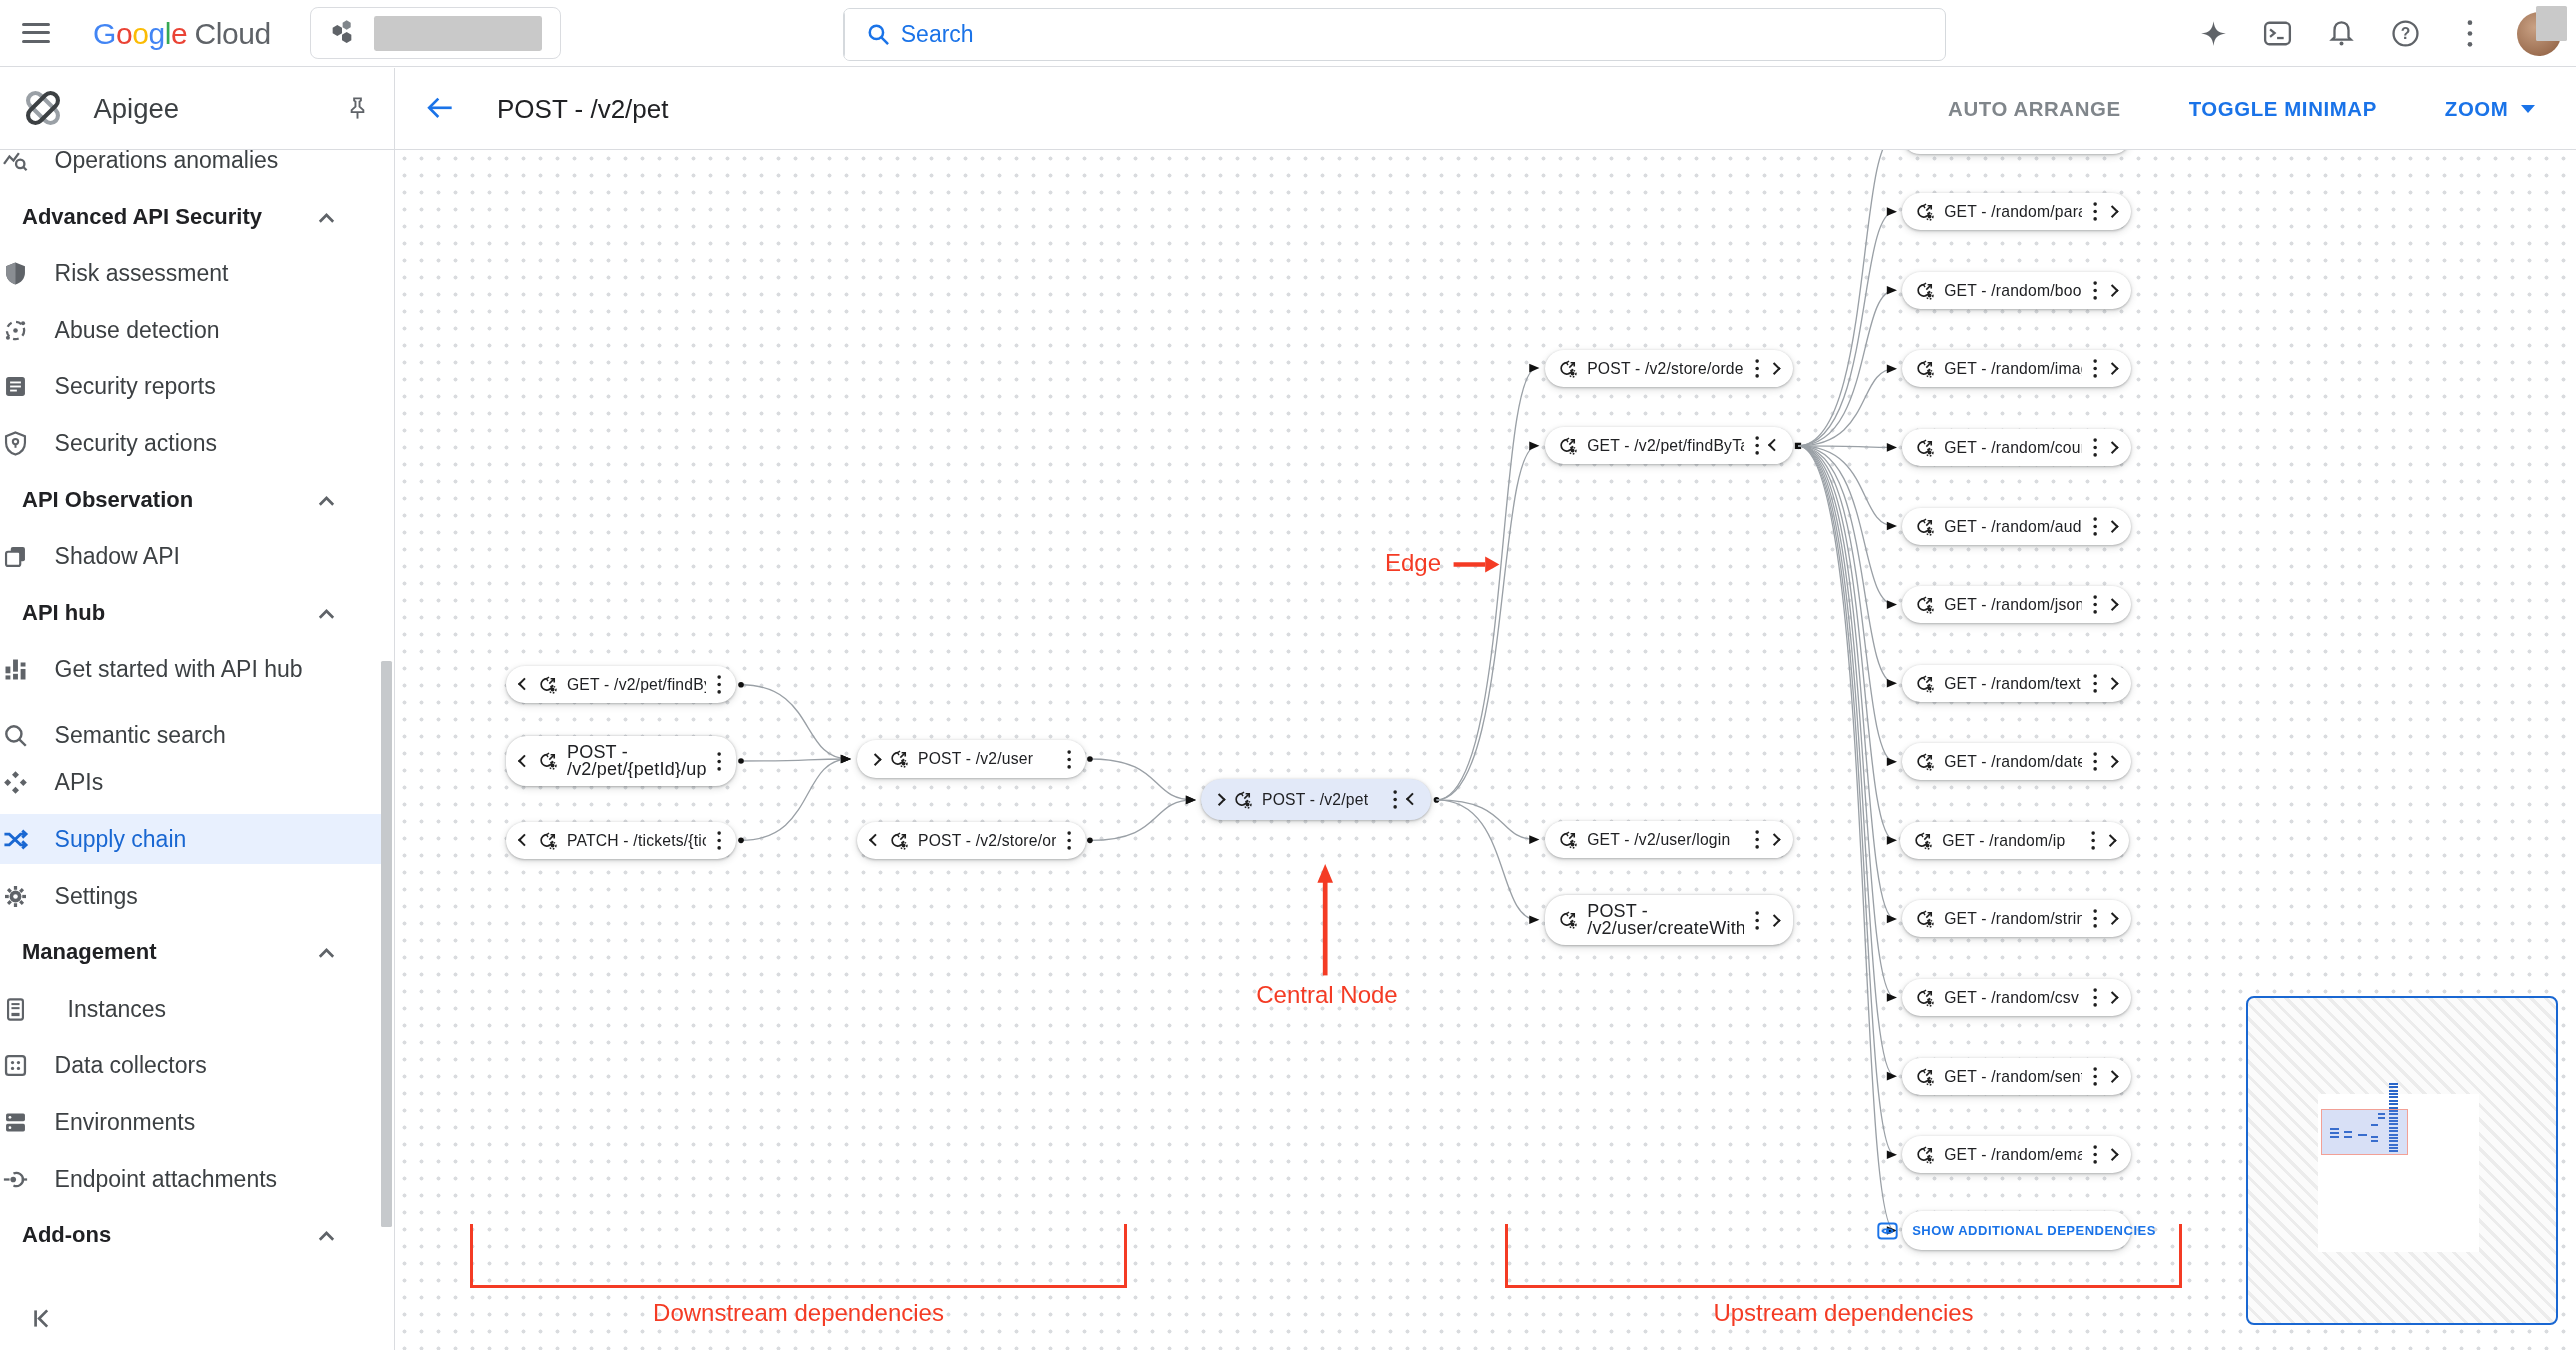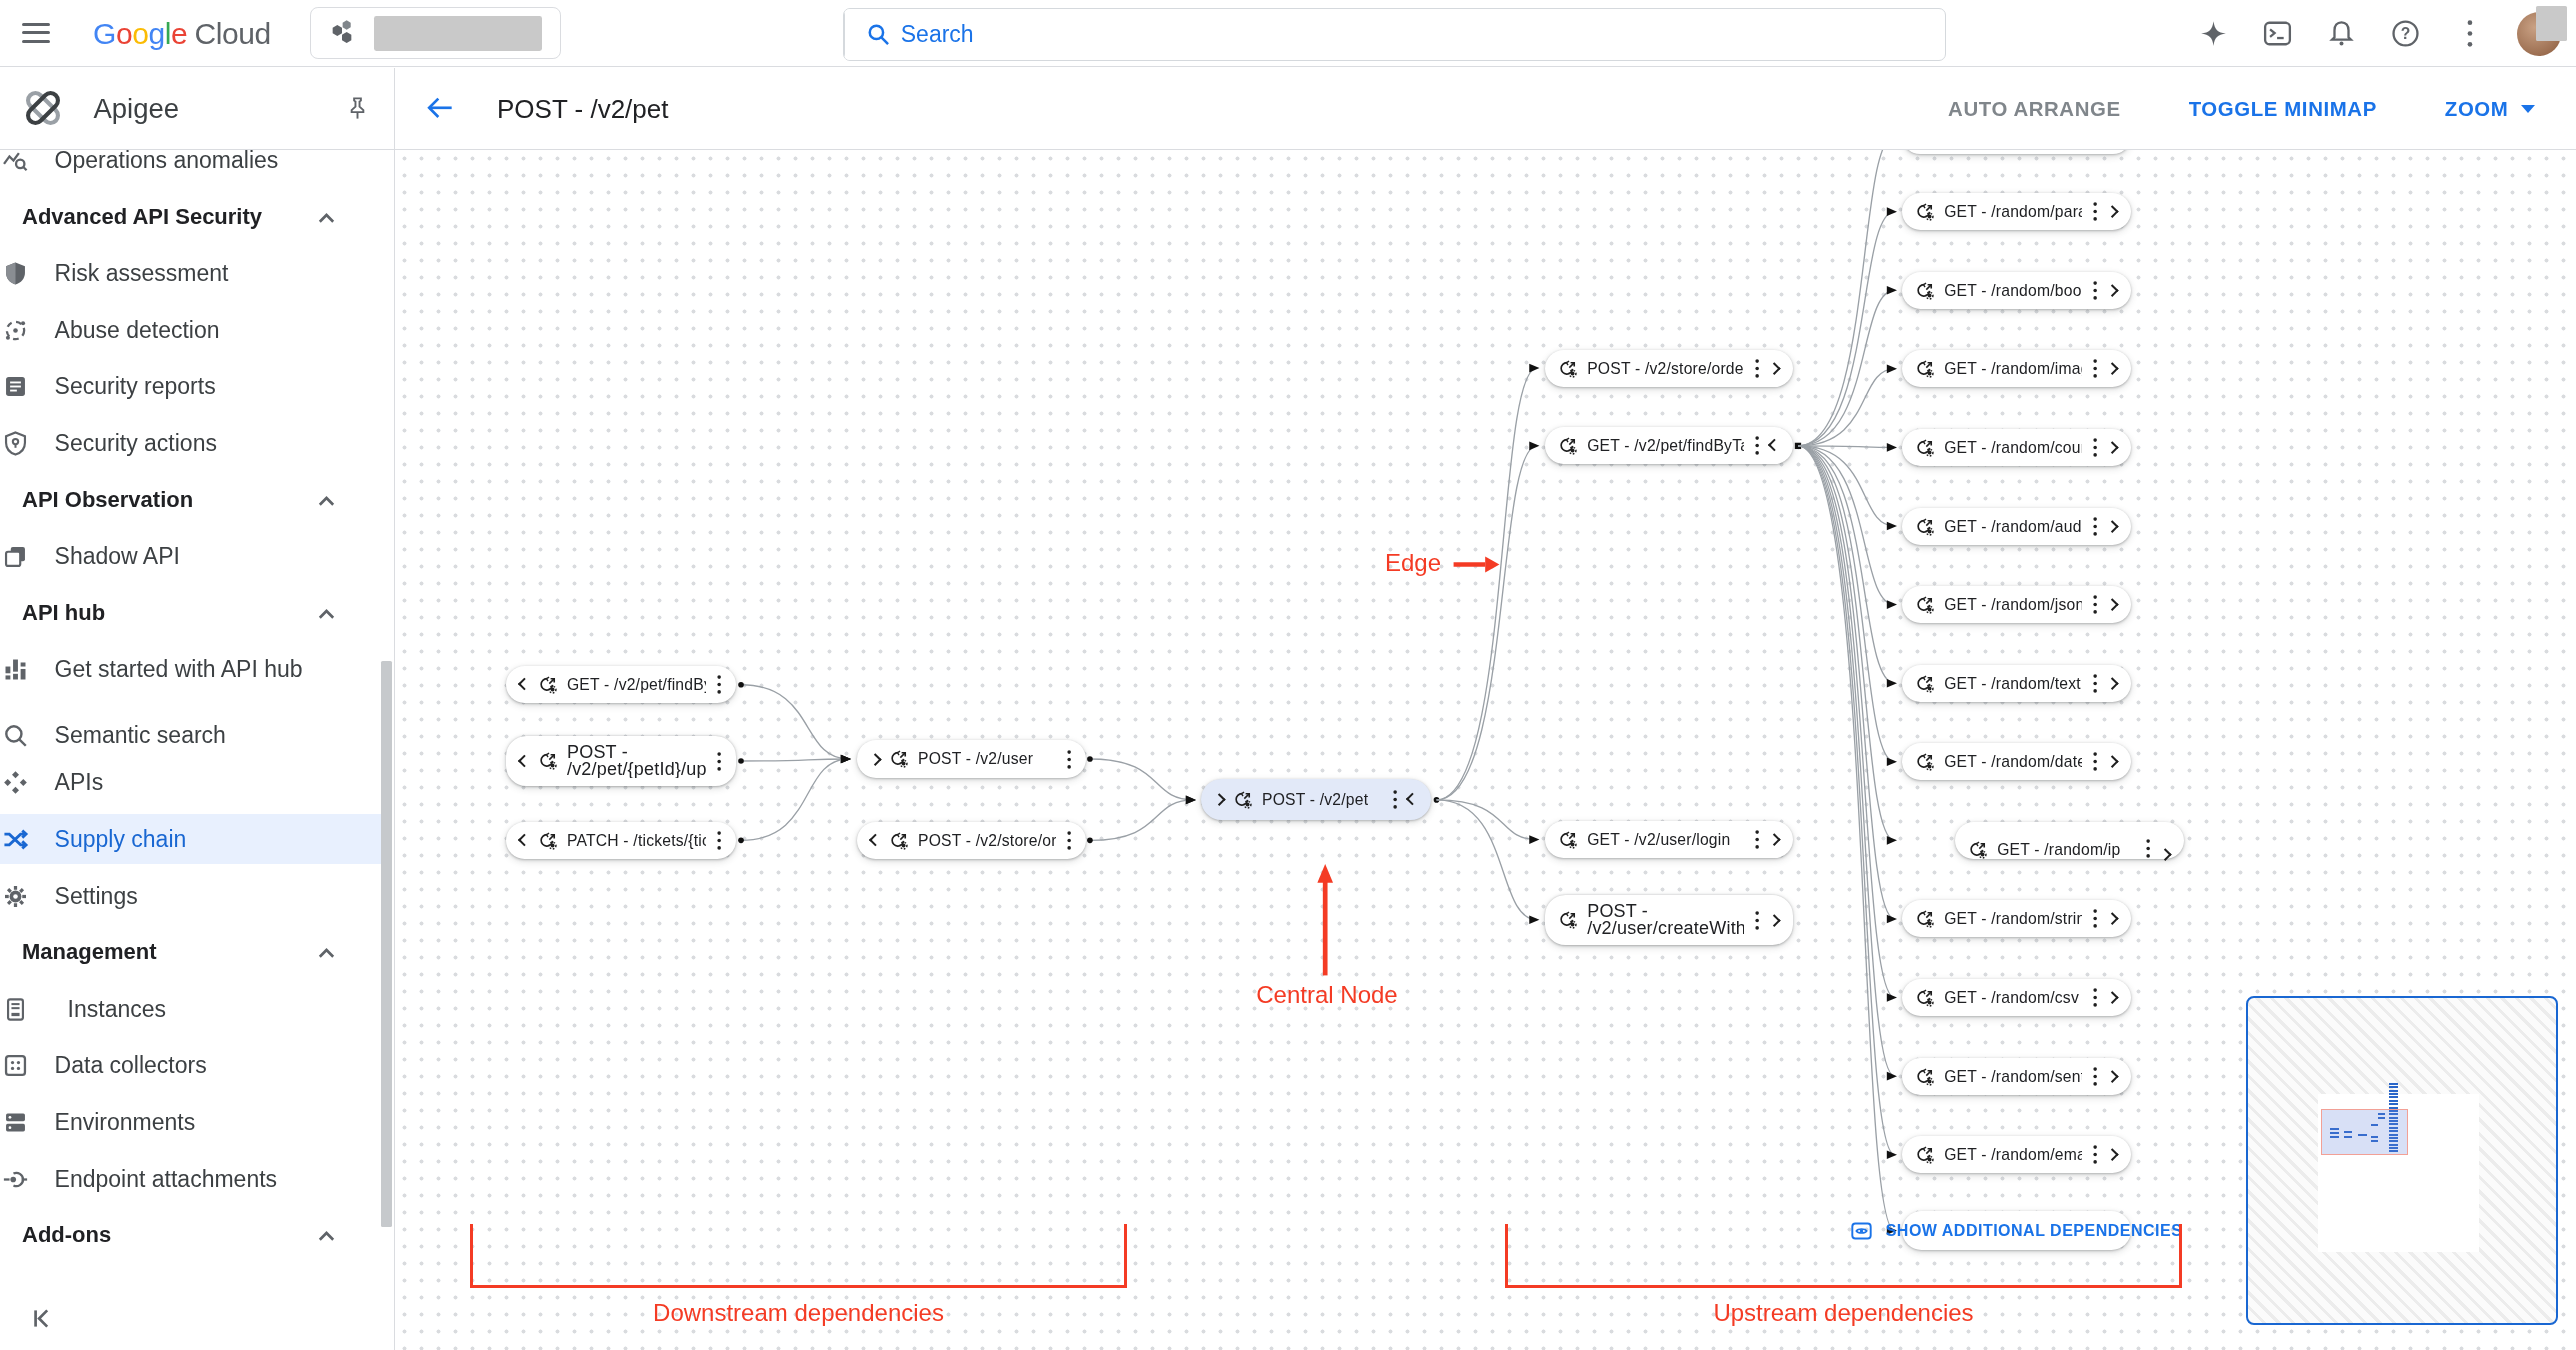--- a/index.html
+++ b/index.html
@@ -77,21 +77,21 @@
         box-shadow:0 0.8px 2.4px rgba(60,64,67,.35),0 2.4px 7px rgba(60,64,67,.18);}
   .node.central{background:#e2e9f8;}
   .nlabel{flex:1;font-size:15.7px;color:#202124;letter-spacing:0.2px;white-space:nowrap;overflow:hidden;}
   .nlabel .l2{font-size:18px;line-height:17.3px;}
   .chev{width:8.6px;height:8.6px;border-top:2px solid #1f1f1f;border-right:2px solid #1f1f1f;flex:none;}
   .chev.gt{transform:rotate(45deg);}
   .chev.lt{transform:rotate(-135deg);}
   .nmenu{flex:none;display:flex;align-items:center;cursor:pointer;}
   .nicon{flex:none;display:flex;align-items:center;}
   .node.btn{justify-content:center;gap:14px;}
-  .node.btn .blabel{font-size:16px;font-weight:bold;letter-spacing:0.5px;color:#1a73e8;white-space:nowrap;}
+  .node.btn .blabel{font-size:13px;font-weight:bold;letter-spacing:0.5px;color:#1a73e8;white-space:nowrap;}
 
   
   .ann{position:absolute;color:#f43b24;font-size:24px;z-index:8;}
   .bracket{position:absolute;border-left:3.9px solid #f43b24;border-right:3.9px solid #f43b24;
            border-bottom:3.9px solid #f43b24;z-index:8;}
   .bracket-label{position:absolute;text-align:center;color:#f43b24;font-size:24px;z-index:8;}
 
   
   .minimap{position:absolute;left:1850px;top:846px;width:312px;height:329px;border:2.4px solid #1967d2;
            border-radius:7.9px;background:#fbfbfb;z-index:10;overflow:hidden;
@@ -899,21 +899,21 @@
             <svg width="6.3" height="21" viewBox="0 0 8 27">
               <g fill="#1f1f1f">
                 <circle cx="4" cy="4" r="2.3"></circle>
                 <circle cx="4" cy="13.5" r="2.3"></circle>
                 <circle cx="4" cy="23" r="2.3"></circle>
               </g>
             </svg>
           </span>
           <span class="chev gt"></span>
         </div>
-        <div class="node" style="left: 1559px; top: 672px; width: 229px; height: 37px; align-items: flex-end;">
+        <div class="node" style="left: 1504px; top: 672px; width: 229px; height: 37px;">
           <span class="nicon">
             <svg width="18" height="18" viewBox="0 0 22 22">
               <path d="M9.5 3.2 A7 7 0 1 0 16.6 10.8" fill="none" stroke="#1f1f1f" stroke-width="2"></path>
               <path d="M12.3 1.4 L9.2 3.3 L11 6.3" fill="none" stroke="#1f1f1f" stroke-width="1.7"></path>
               <line x1="12.6" y1="9.4" x2="18.4" y2="3.6" stroke="#1f1f1f" stroke-width="2"></line>
               <path d="M14.2 3.4 h4.4 v4.4" fill="none" stroke="#1f1f1f" stroke-width="2"></path>
               <circle cx="16.6" cy="16.6" r="2.4" fill="#1f1f1f"></circle>
               <circle cx="16.6" cy="16.6" r="4.1" fill="none" stroke="#1f1f1f" stroke-width="1.8" stroke-dasharray="2 2"></circle>
             </svg>
           </span>

